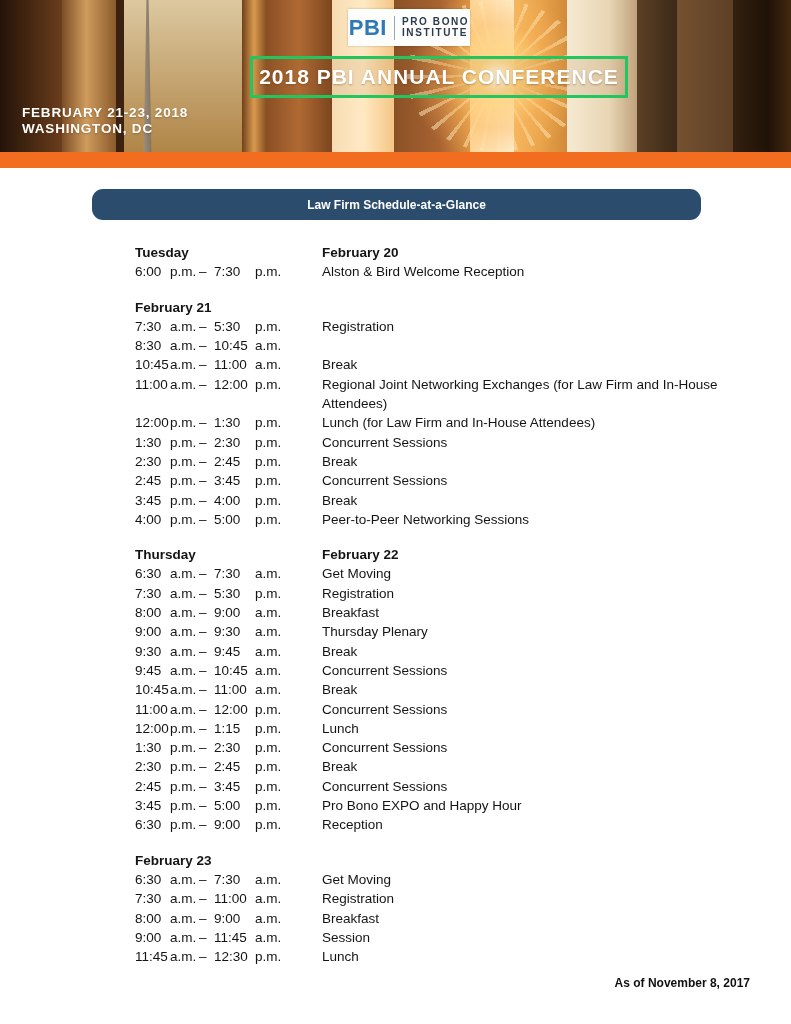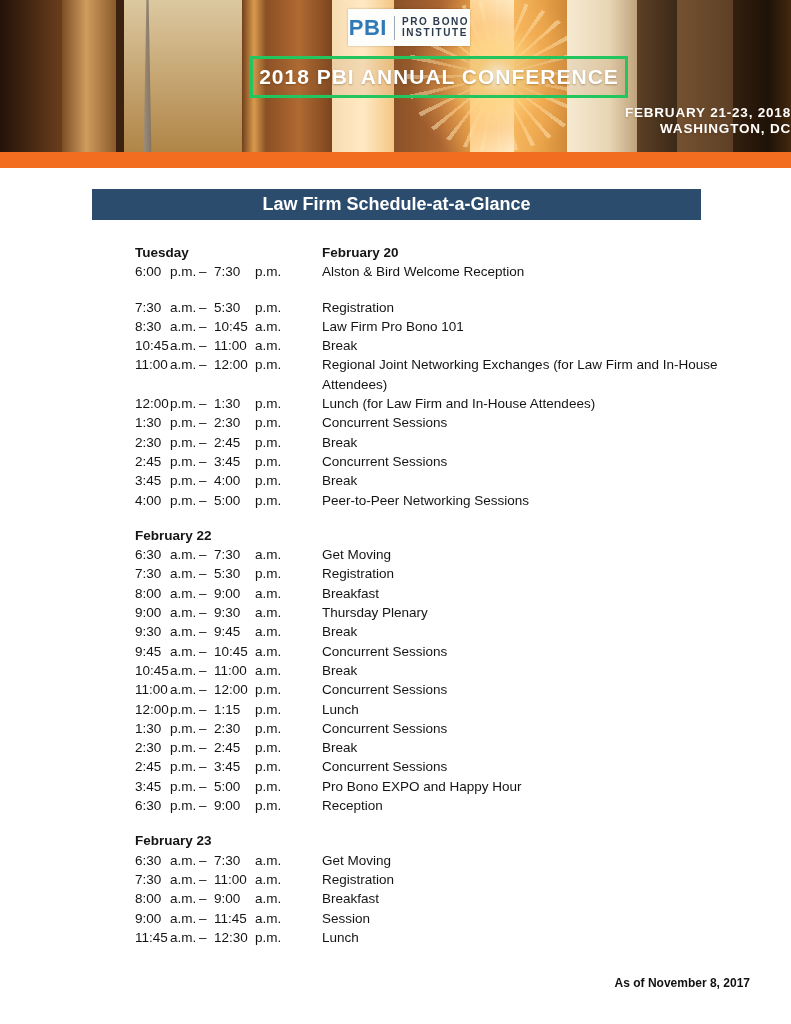--- a/index.html
+++ b/index.html
@@ -40,30 +40,30 @@
             display:flex;align-items:center;justify-content:center;gap:7px;z-index:5;
             box-shadow:0 0 2px rgba(0,0,0,.25);}
   .logo-abbr{font-size:22px;font-weight:bold;letter-spacing:.5px;}
   .logo-divider{width:1px;height:24px;background:#9aa7b5;}
   .logo-text{font-size:10px;font-weight:bold;letter-spacing:1.6px;color:#2c3b4d;line-height:10.5px;}
   .title-box{position:absolute;left:221px;top:56px;width:372px;height:36px;z-index:4;
              border:3px solid #22c55e;background:rgba(160,110,60,.12);
              display:flex;align-items:center;justify-content:center;margin-left:29px;}
   .title-text{color:#ffffff;font-weight:bold;font-size:21px;letter-spacing:1px;
               text-shadow:0 1px 2px rgba(90,50,10,.35);white-space:nowrap;}
-  .hero-dates{position:absolute;left:0;top:105px;width:791px;text-align:right;z-index:4;
+  .hero-dates{position:absolute;left:0;top:105px;width:791px;text-align:left;z-index:4;
               color:#ffffff;font-weight:bold;font-size:13.5px;letter-spacing:.8px;line-height:16px;
               text-shadow:0 1px 2px rgba(90,50,10,.35);padding-left:22px;box-sizing:border-box;}
 
   .orange-bar{position:absolute;left:0;top:152px;width:791px;height:16px;}
 
   
-  .banner{position:absolute;left:92px;top:189px;width:609px;height:31px;border-radius:0;
+  .banner{position:absolute;left:92px;top:189px;width:609px;height:31px;border-radius:11px;
           display:flex;align-items:center;justify-content:center;
-          color:#ffffff;font-weight:bold;font-size:18px;}
+          color:#ffffff;font-weight:bold;font-size:12px;}
 
   
   .schedule{position:absolute;left:88px;top:243px;width:672px;color:#141414;}
   .day-section{margin-bottom:16px;margin-left:47px;}
   .srow{display:flex;line-height:19.3px;font-size:13.5px;}
   .time{width:187px;display:flex;flex-shrink:0;}
   .day-head{font-weight:bold;}
   .t-start{width:35px;}
   .t-sp{width:29px;}
   .t-dash{width:15px;}
@@ -134,40 +134,40 @@
             <span class="t-sp">p.m.</span>
             <span class="t-dash">–</span>
             <span class="t-end">7:30</span>
             <span class="t-ep">p.m.</span>
           </div>
           <div class="event">Alston &amp; Bird Welcome Reception</div>
         </div>
       </div>
       <div class="day-section">
         <div class="srow day-head">
+          <div class="event">February 21</div>
         </div>
         <div class="srow">
           <div class="time">
             <span class="t-start">7:30</span>
             <span class="t-sp">a.m.</span>
             <span class="t-dash">–</span>
             <span class="t-end">5:30</span>
             <span class="t-ep">p.m.</span>
           </div>
           <div class="event">Registration</div>
         </div>
         <div class="srow">
           <div class="time">
             <span class="t-start">8:30</span>
             <span class="t-sp">a.m.</span>
             <span class="t-dash">–</span>
             <span class="t-end">10:45</span>
             <span class="t-ep">a.m.</span>
           </div>
-          <div class="event">Law Firm Pro Bono 101</div>
         </div>
         <div class="srow">
           <div class="time">
             <span class="t-start">10:45</span>
             <span class="t-sp">a.m.</span>
             <span class="t-dash">–</span>
             <span class="t-end">11:00</span>
             <span class="t-ep">a.m.</span>
           </div>
           <div class="event">Break</div>
@@ -238,20 +238,21 @@
             <span class="t-sp">p.m.</span>
             <span class="t-dash">–</span>
             <span class="t-end">5:00</span>
             <span class="t-ep">p.m.</span>
           </div>
           <div class="event">Peer-to-Peer Networking Sessions</div>
         </div>
       </div>
       <div class="day-section">
         <div class="srow day-head">
+          <div class="time">Thursday</div>
           <div class="event">February 22</div>
         </div>
         <div class="srow">
           <div class="time">
             <span class="t-start">6:30</span>
             <span class="t-sp">a.m.</span>
             <span class="t-dash">–</span>
             <span class="t-end">7:30</span>
             <span class="t-ep">a.m.</span>
           </div>

